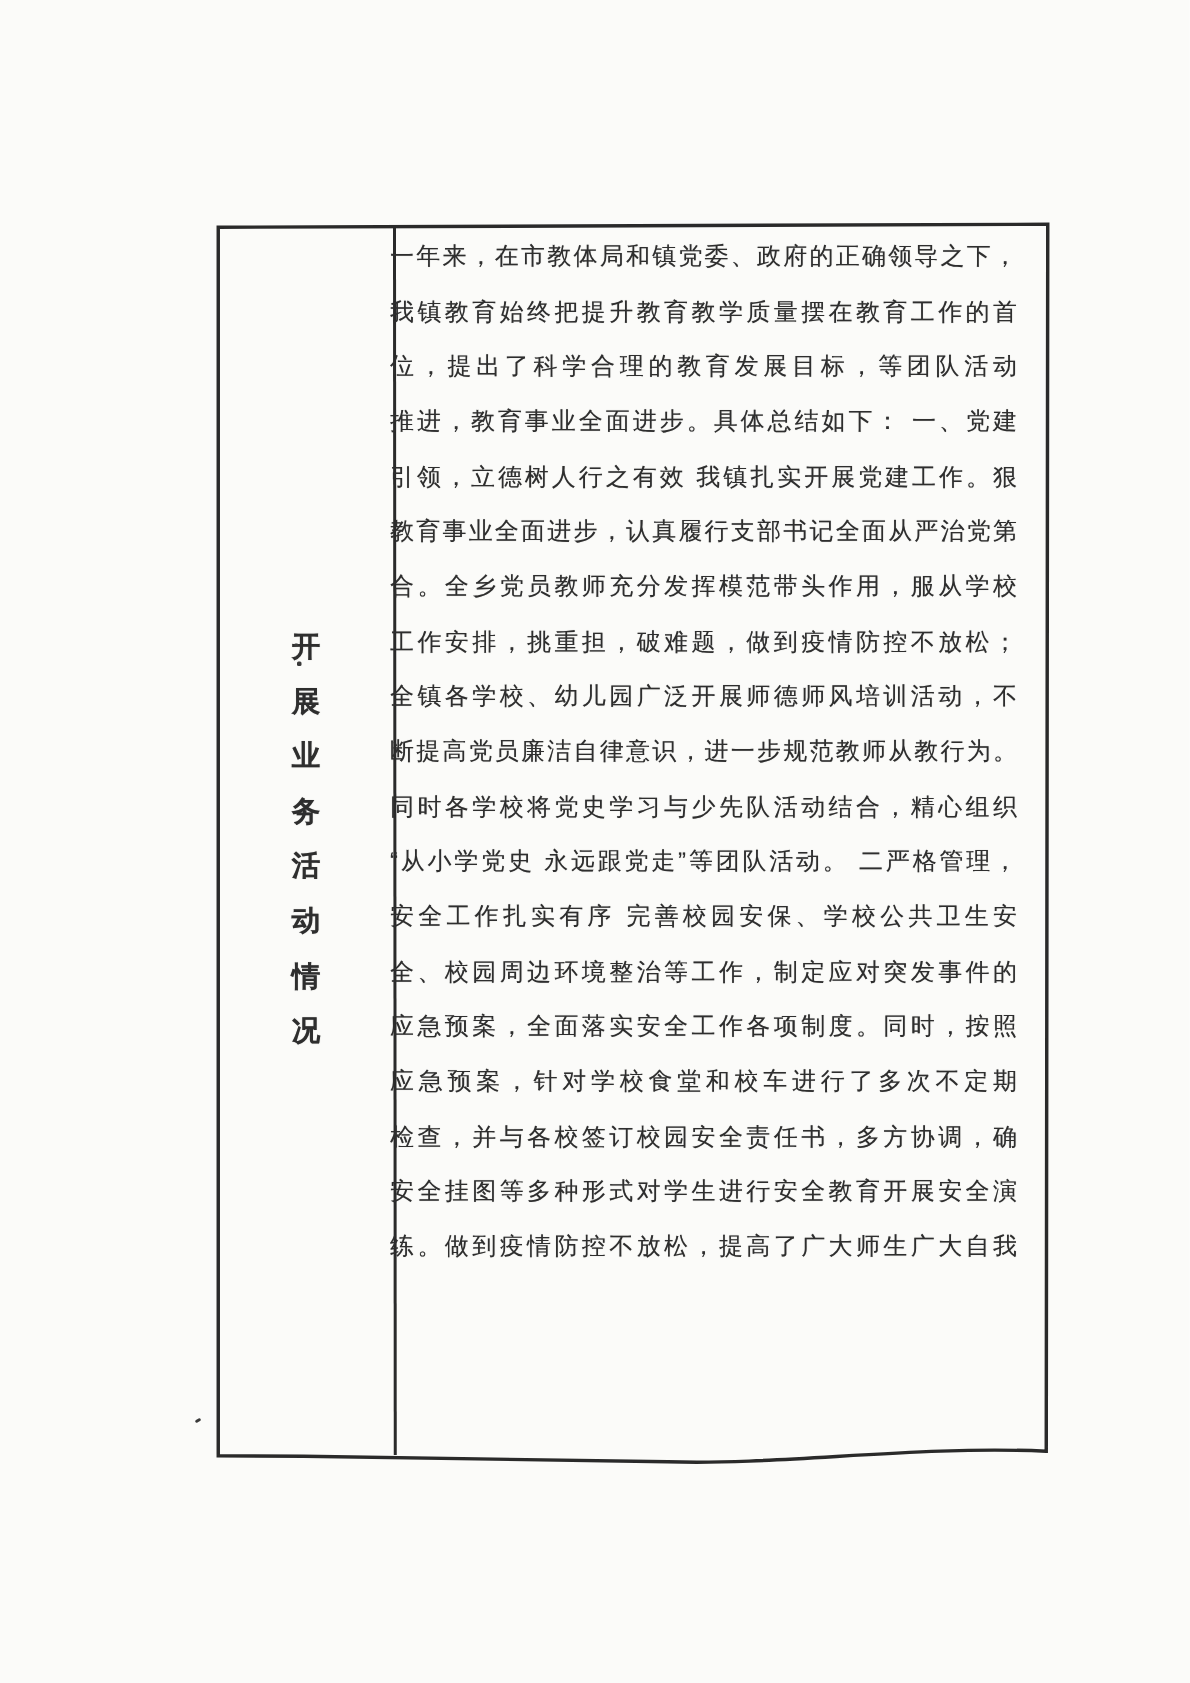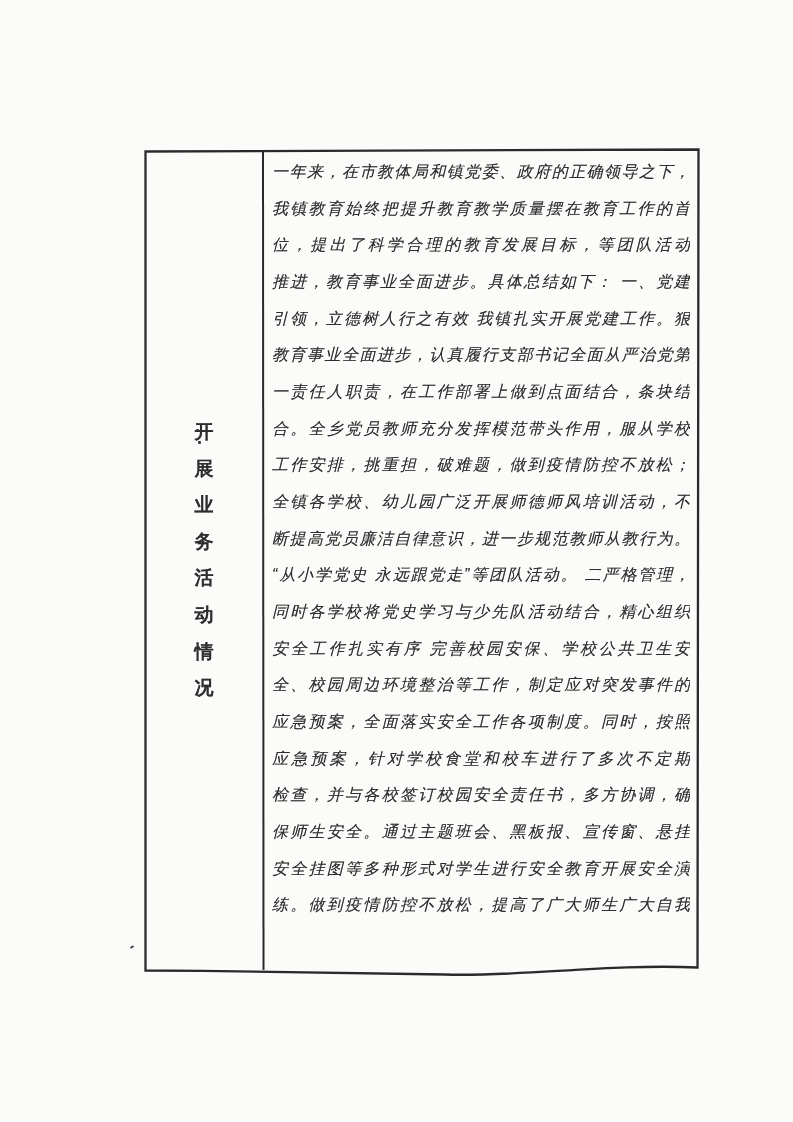--- a/index.html
+++ b/index.html
@@ -17,21 +17,21 @@
     position:absolute; left:146px; top:414px; width:116px;
     display:flex; flex-direction:column; align-items:center;
   }
   .vchar {
     height:36.6px; line-height:36.6px;
     font-size:19px; font-weight:600;
     text-shadow:0 0 0.5px rgba(40,40,40,.5);
   }
   
   .text-cell {
-    position:absolute; left:272px; top:154px; width:418px;font-style:italic;
+    position:absolute; left:260px; top:154px; width:418px;
   }
   .tline {
     height:36.68px; line-height:36.68px;
     font-size:16px;
     text-align:justify; text-align-last:justify;
     overflow:hidden;
     text-shadow:0 0 0.5px rgba(40,40,40,.45);
   }
   
   .speck { position:absolute; background:#3a3a3a; border-radius:1px; }
@@ -65,33 +65,31 @@
       <div class="vchar">况</div>
     </div>
 
   <div class="text-cell">
       <div class="tline">一年来，在市教体局和镇党委、政府的正确领导之下，</div>
       <div class="tline">我镇教育始终把提升教育教学质量摆在教育工作的首</div>
       <div class="tline">位，提出了科学合理的教育发展目标，等团队活动</div>
       <div class="tline">推进，教育事业全面进步。具体总结如下： 一、党建</div>
       <div class="tline">引领，立德树人行之有效 我镇扎实开展党建工作。狠</div>
       <div class="tline">教育事业全面进步，认真履行支部书记全面从严治党第</div>
-      <div class="tline">一责任人职责，在工作部署上做到点面结合，条块结</div>
       <div class="tline">合。全乡党员教师充分发挥模范带头作用，服从学校</div>
       <div class="tline">工作安排，挑重担，破难题，做到疫情防控不放松；</div>
       <div class="tline">全镇各学校、幼儿园广泛开展师德师风培训活动，不</div>
       <div class="tline">断提高党员廉洁自律意识，进一步规范教师从教行为。</div>
+      <div class="tline">同时各学校将党史学习与少先队活动结合，精心组织</div>
       <div class="tline">“从小学党史 永远跟党走”等团队活动。 二严格管理，</div>
-      <div class="tline">同时各学校将党史学习与少先队活动结合，精心组织</div>
       <div class="tline">安全工作扎实有序 完善校园安保、学校公共卫生安</div>
       <div class="tline">全、校园周边环境整治等工作，制定应对突发事件的</div>
       <div class="tline">应急预案，全面落实安全工作各项制度。同时，按照</div>
       <div class="tline">应急预案，针对学校食堂和校车进行了多次不定期</div>
       <div class="tline">检查，并与各校签订校园安全责任书，多方协调，确</div>
-      <div class="tline">保师生安全。通过主题班会、黑板报、宣传窗、悬挂</div>
       <div class="tline">安全挂图等多种形式对学生进行安全教育开展安全演</div>
       <div class="tline">练。做到疫情防控不放松，提高了广大师生广大自我</div>
     </div>
 
   <div class="speck s1"></div>
   <div class="speck s2"></div>
   <div class="speck s3"></div>
 
 </div>
 

